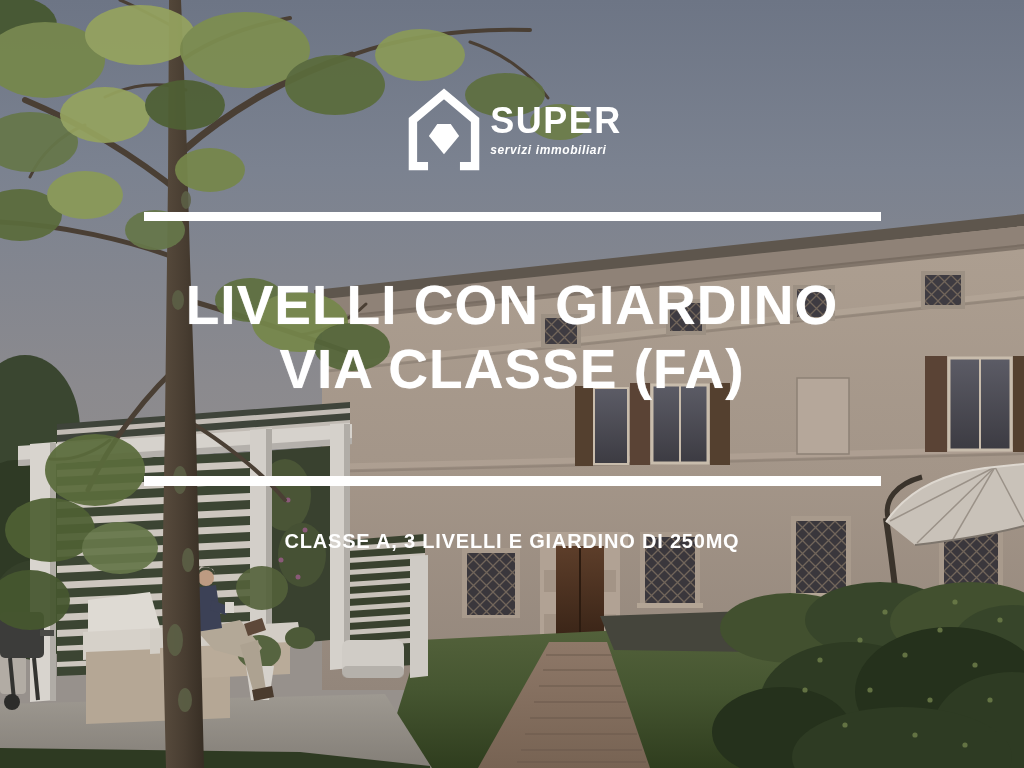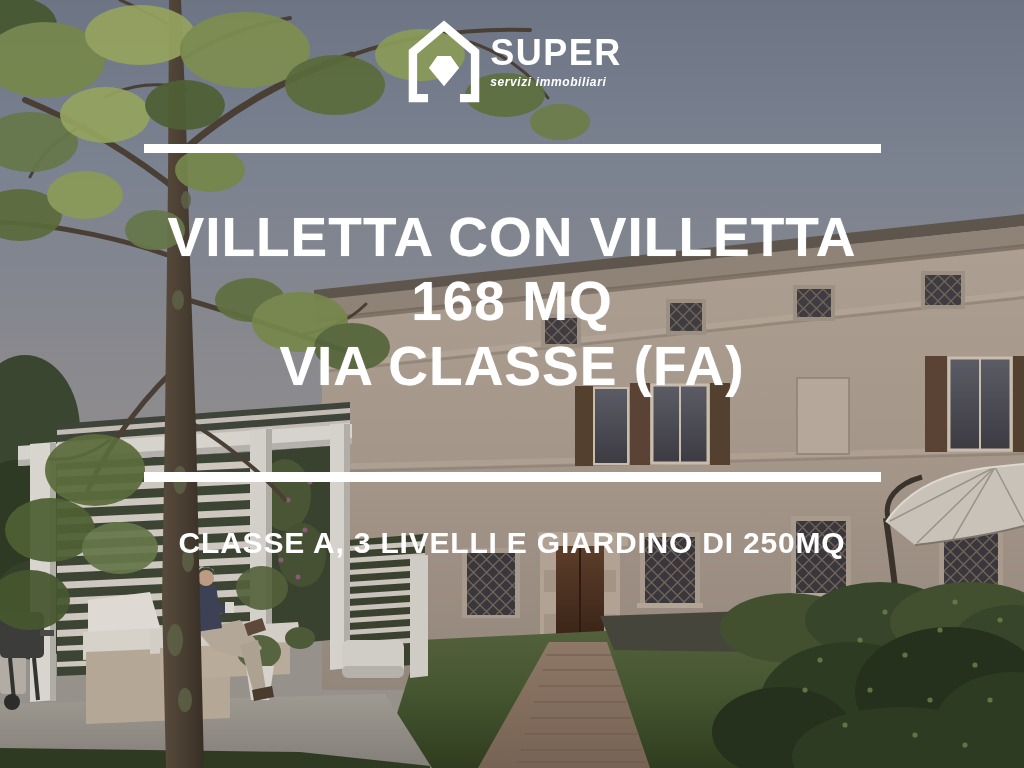--- a/index.html
+++ b/index.html
@@ -1,31 +1,31 @@
 <!DOCTYPE html>
 <html><head>
 <meta charset="utf-8">
 <style>
   html,body{margin:0;padding:0;background:#000;}
   .poster{position:relative;width:1024px;height:768px;overflow:hidden;background:#8b8a8e;}
   .scene{position:absolute;inset:0;width:1024px;height:768px;display:block;}
   .content{position:absolute;inset:0;display:flex;flex-direction:column;align-items:center;
-           box-sizing:border-box;color:#fff;
-           font-family:"Liberation Sans",sans-serif;text-align:center;margin-top:20px;}
+           padding-top:88px;box-sizing:border-box;color:#fff;
+           font-family:"Liberation Sans",sans-serif;text-align:center;}
   .logo{display:flex;align-items:center;gap:4px;height:84px;}
   .logo-icon{width:84px;height:84px;flex:0 0 auto;}
   .logo-text{display:flex;flex-direction:column;align-items:flex-start;}
   .logo-brand{font-size:36px;font-weight:800;letter-spacing:1.5px;line-height:1;}
   .logo-tagline{font-size:12px;font-style:italic;font-weight:600;letter-spacing:.6px;margin-top:4px;}
   .divider{width:737px;height:9px;background:#fff;}
   .divider-top{margin-top:40px;}
   .divider-bottom{margin-top:74px;height:10px;}
   .title{margin:52px 0 0;display:flex;flex-direction:column;font-size:55px;font-weight:800;
          letter-spacing:1px;line-height:1.17;text-shadow:0 0 1px rgba(255,255,255,.6);}
-  .subtitle{margin-top:44px;font-size:30px;font-weight:700;letter-spacing:.8px;}
+  .subtitle{margin-top:44px;font-size:20px;font-weight:700;letter-spacing:.8px;}
 </style>
 </head>
 <body>
 
 <div class="poster">
 
   <svg class="scene" viewBox="0 0 1024 768" preserveAspectRatio="none" aria-hidden="true">
     <defs>
       <linearGradient id="gSky" x1="0" y1="0" x2="0" y2="1">
         <stop offset="0" stop-color="#6d7585"></stop>
@@ -380,22 +380,21 @@
       </svg>
       <div class="logo-text">
         <div class="logo-brand">SUPER</div>
         <div class="logo-tagline">servizi immobiliari</div>
       </div>
     </div>
 
     <div class="divider divider-top"></div>
 
     <h1 class="title">
-      <span>VILLETTA CON VILLETTA</span>
-      <span>168 MQ</span>
+      <span>LIVELLI CON GIARDINO</span>
       <span>VIA CLASSE (FA)</span>
     </h1>
 
     <div class="divider divider-bottom"></div>
 
     <div class="subtitle">CLASSE A, 3 LIVELLI E GIARDINO DI 250MQ</div>
   </div>
 </div>
 
 </body></html>

